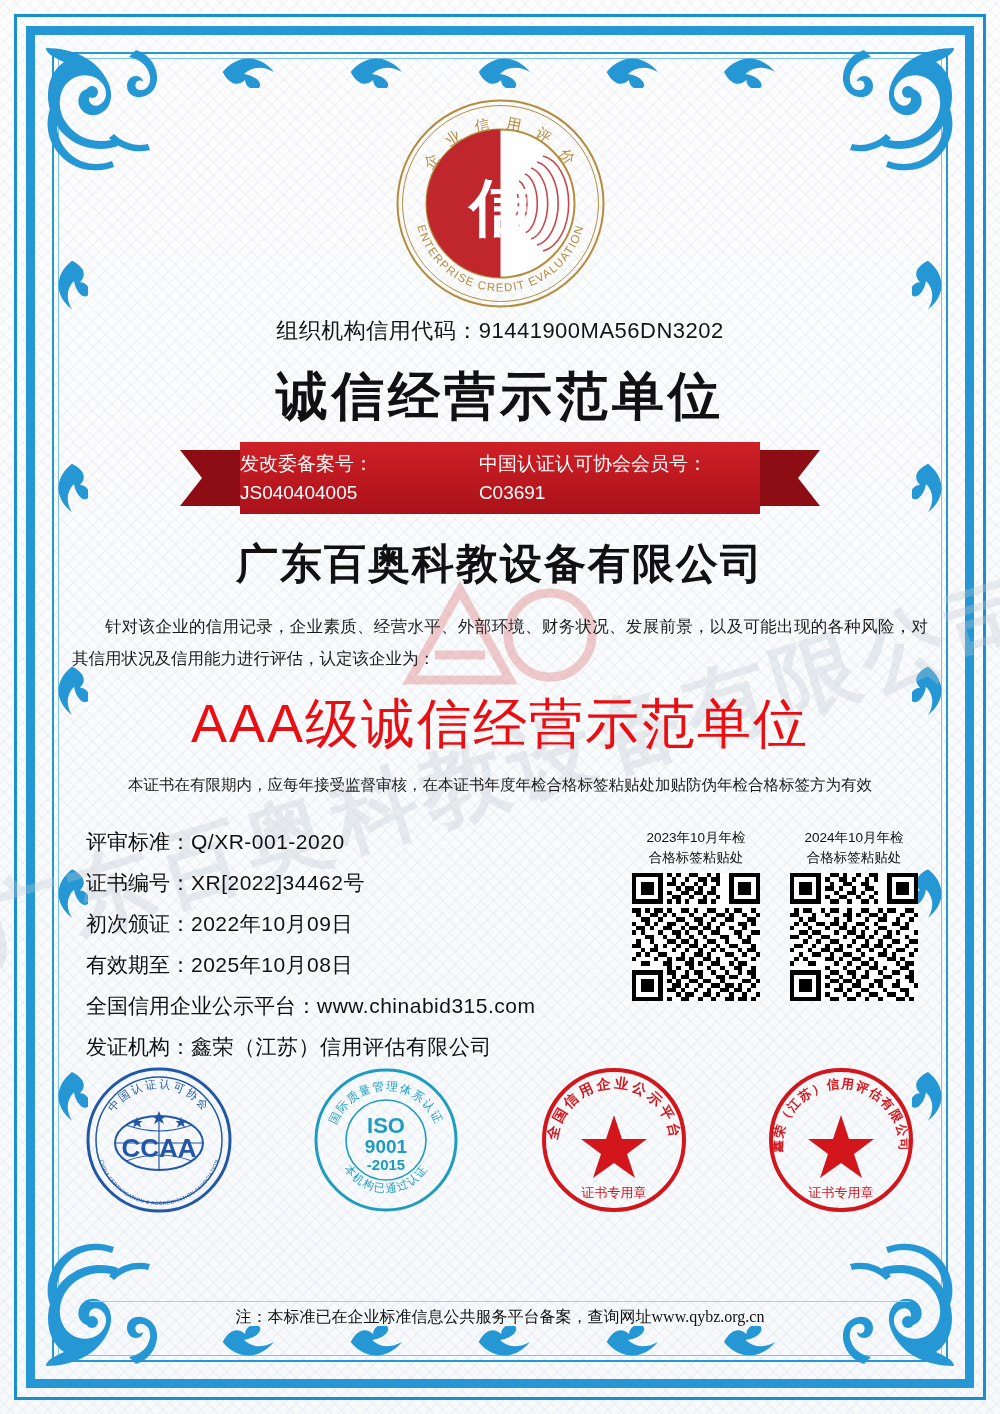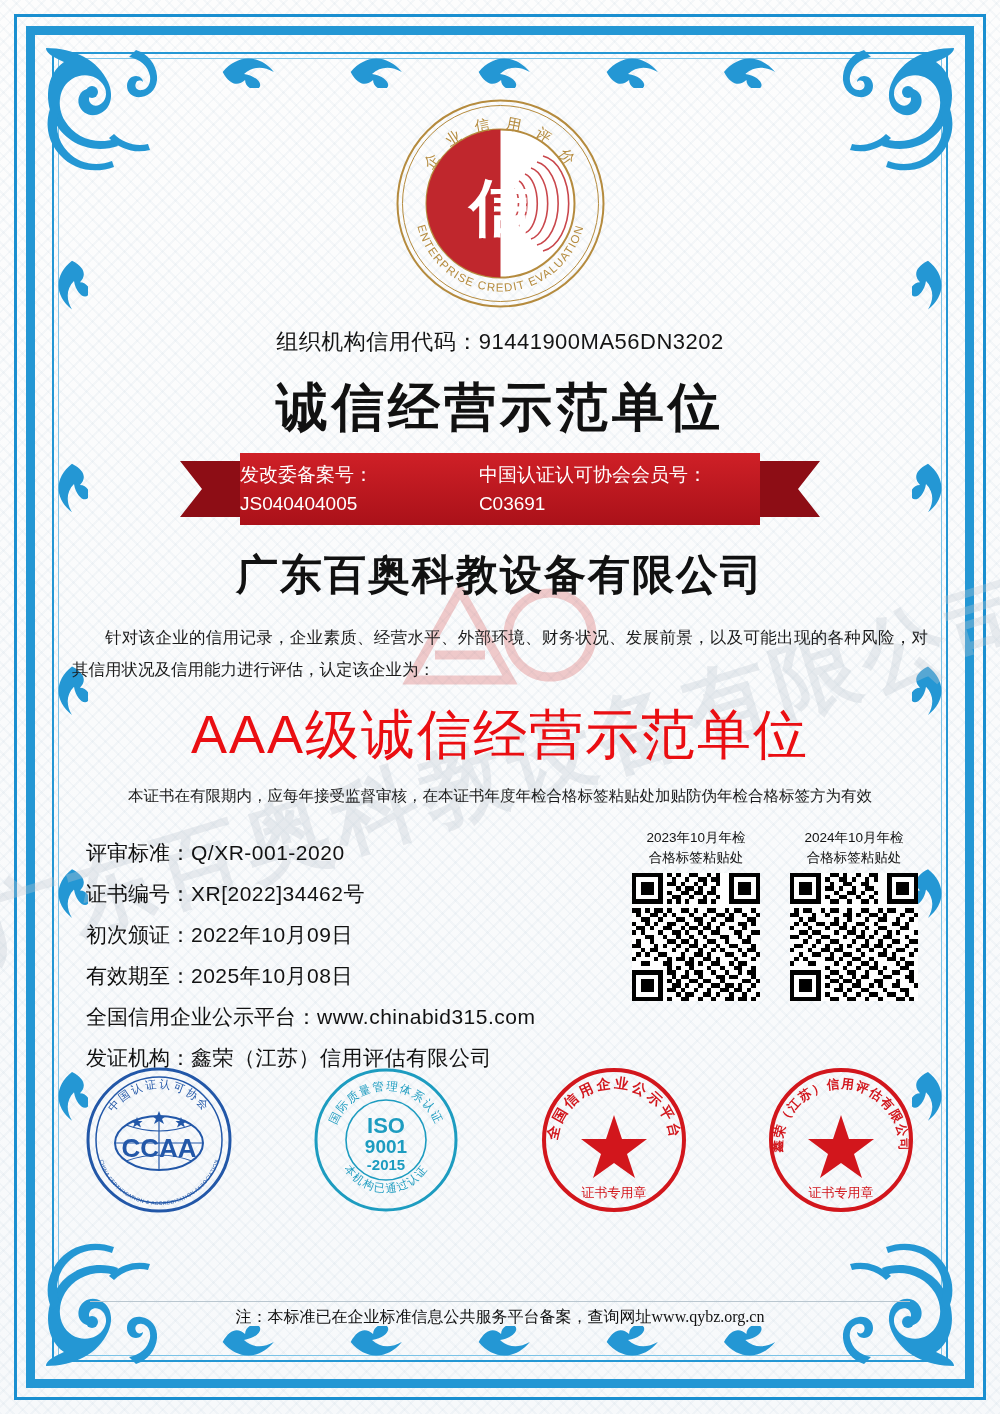--- a/index.html
+++ b/index.html
@@ -67,21 +67,21 @@
     opacity:.25;pointer-events:none;
   }
 
   
   .content{
     position:absolute;left:72px;right:72px;top:74px;bottom:70px;
     display:flex;flex-direction:column;align-items:center;
   }
   .emblem{margin-top:22px;width:215px;height:215px;position:relative;}
   .code-line{
-    margin-top:16px;font-size:22px;color:#151515;letter-spacing:.5px;
+    margin-top:5px;font-size:22px;color:#151515;letter-spacing:.5px;
   }
   .main-title{
     margin-top:16px;font-size:52px;font-weight:bold;color:#111;letter-spacing:4px;
   }
   .ribbon{
     margin-top:10px;position:relative;width:640px;height:72px;
   }
   .ribbon-body{
     position:absolute;left:60px;right:60px;top:0;bottom:0;
     background:linear-gradient(#cf2027,#aa1119);

